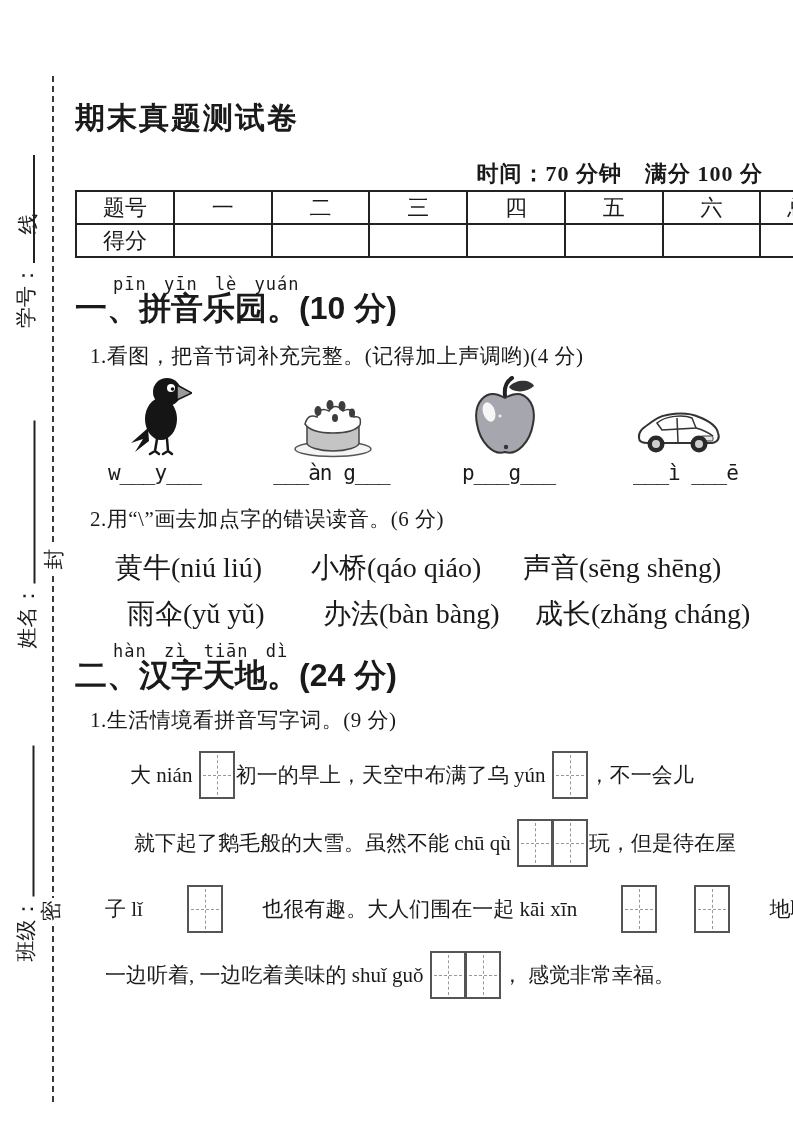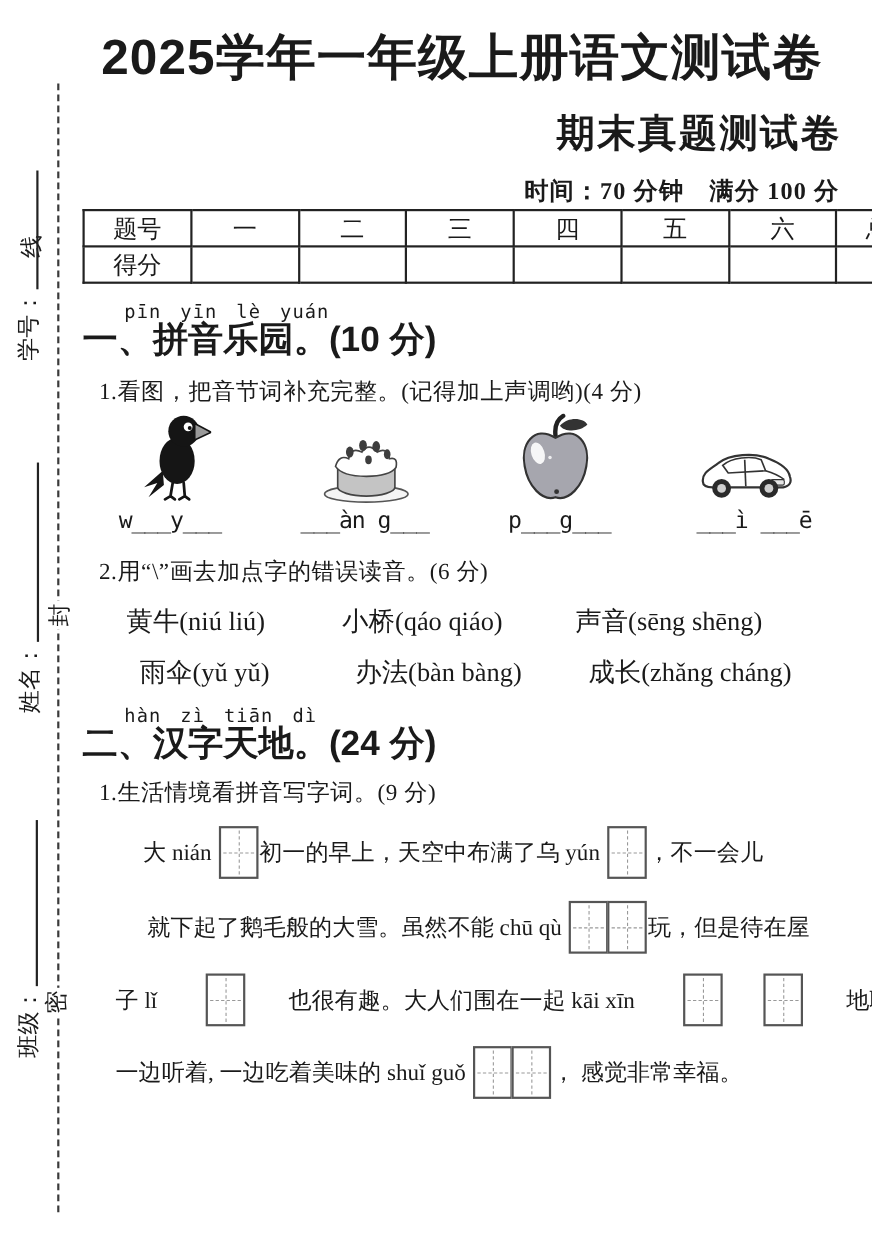--- a/index.html
+++ b/index.html
@@ -18,22 +18,22 @@
   .sfield { position:absolute; height:26px; line-height:26px; white-space:nowrap;
     font-size:21px; transform:rotate(-90deg); z-index:2; }
   .uline { display:inline-block; height:14px; border-bottom:2px solid #222;
     vertical-align:-2px; margin-left:2px; }
 
   
   .main { position:absolute; left:75px; top:0; width:690px; height:1122px; }
   .exam-title { position:absolute; top:22px; left:0; width:100%; text-align:center;
     font-family:"Liberation Sans","DejaVu Sans",sans-serif;
     font-weight:900; font-size:45px; letter-spacing:1px; }
-  .exam-subtitle { position:absolute; top:98px; left:0; width:100%; text-align:right;
-    font-weight:900; font-size:35px; letter-spacing:2px; }
+  .exam-subtitle { position:absolute; top:98px; left:0; width:100%; text-align:left;
+    font-weight:900; font-size:30px; letter-spacing:2px; }
   .meta { position:absolute; top:159px; right:2px; font-size:22px; font-weight:600;
     letter-spacing:1px; }
 
   table.score { position:absolute; top:190px; left:0; width:784px;
     border-collapse:collapse; table-layout:fixed; }
   table.score td { border:2px solid #222; height:31px; text-align:center;
     font-size:22px; padding:0; }
 
   .pin { position:absolute; left:38px; font-size:17px; letter-spacing:1px;
     word-spacing:6px; font-family:"DejaVu Sans Mono",monospace; }
@@ -45,21 +45,21 @@
   .s1p { top:274px; }  .s1h { top:287px; }
   .q1p { top:342px; }
   .imgrow { position:absolute; top:364px; left:0; width:690px; height:94px;
     display:flex; }
   .imgcell { width:172px; display:flex; align-items:flex-end; justify-content:center; }
   .ansrow { position:absolute; top:461px; left:0; width:690px; display:flex;gap:18px; }
   .anscell { width:172px; text-align:center; font-size:21px;
     font-family:"DejaVu Sans Mono",monospace; letter-spacing:-1px; }
   .q2p { top:505px; }
   .wrow { position:absolute; left:40px; width:650px; display:grid;
-    grid-template-columns:196px 212px auto; font-size:24px; }
+    grid-template-columns:196px 212px auto; font-size:28px; }
   .wrow1 { top:549px; } .wrow2 { top:595px;margin-left:12px; }
 
   .s2p { top:641px; }  .s2h { top:654px; }
   .q3p { top:706px; }
   .pline { position:absolute; left:30px; width:660px; height:50px;
     display:flex; align-items:center; font-size:21px; white-space:pre; }
   .pl1 { top:750px; padding-left:25px; } .pl2 { top:818px;justify-content:center; }
   .pl3 { top:884px;gap:38px; } .pl4 { top:950px; }
   .pt { white-space:pre; }
 
@@ -87,21 +87,20 @@
   </div>
   <div class="sfield" style="left:-89px; top:520px; width:231px;">
     <span>姓名：</span><span class="uline" style="width:163px;"></span>
   </div>
   <div class="sfield" style="left:-84px; top:839px; width:219px;">
     <span>班级：</span><span class="uline" style="width:151px;"></span>
   </div>
 
   <div class="main">
 
-    <div class="exam-title">2025学年一年级上册语文测试卷</div>
     <div class="exam-subtitle">期末真题测试卷</div>
     <div class="meta">时间：70 分钟　满分 100 分</div>
 
     <table class="score">
       <tbody>
           <tr>
         <td>题号</td>
         <td>一</td>
         <td>二</td>
         <td>三</td>

